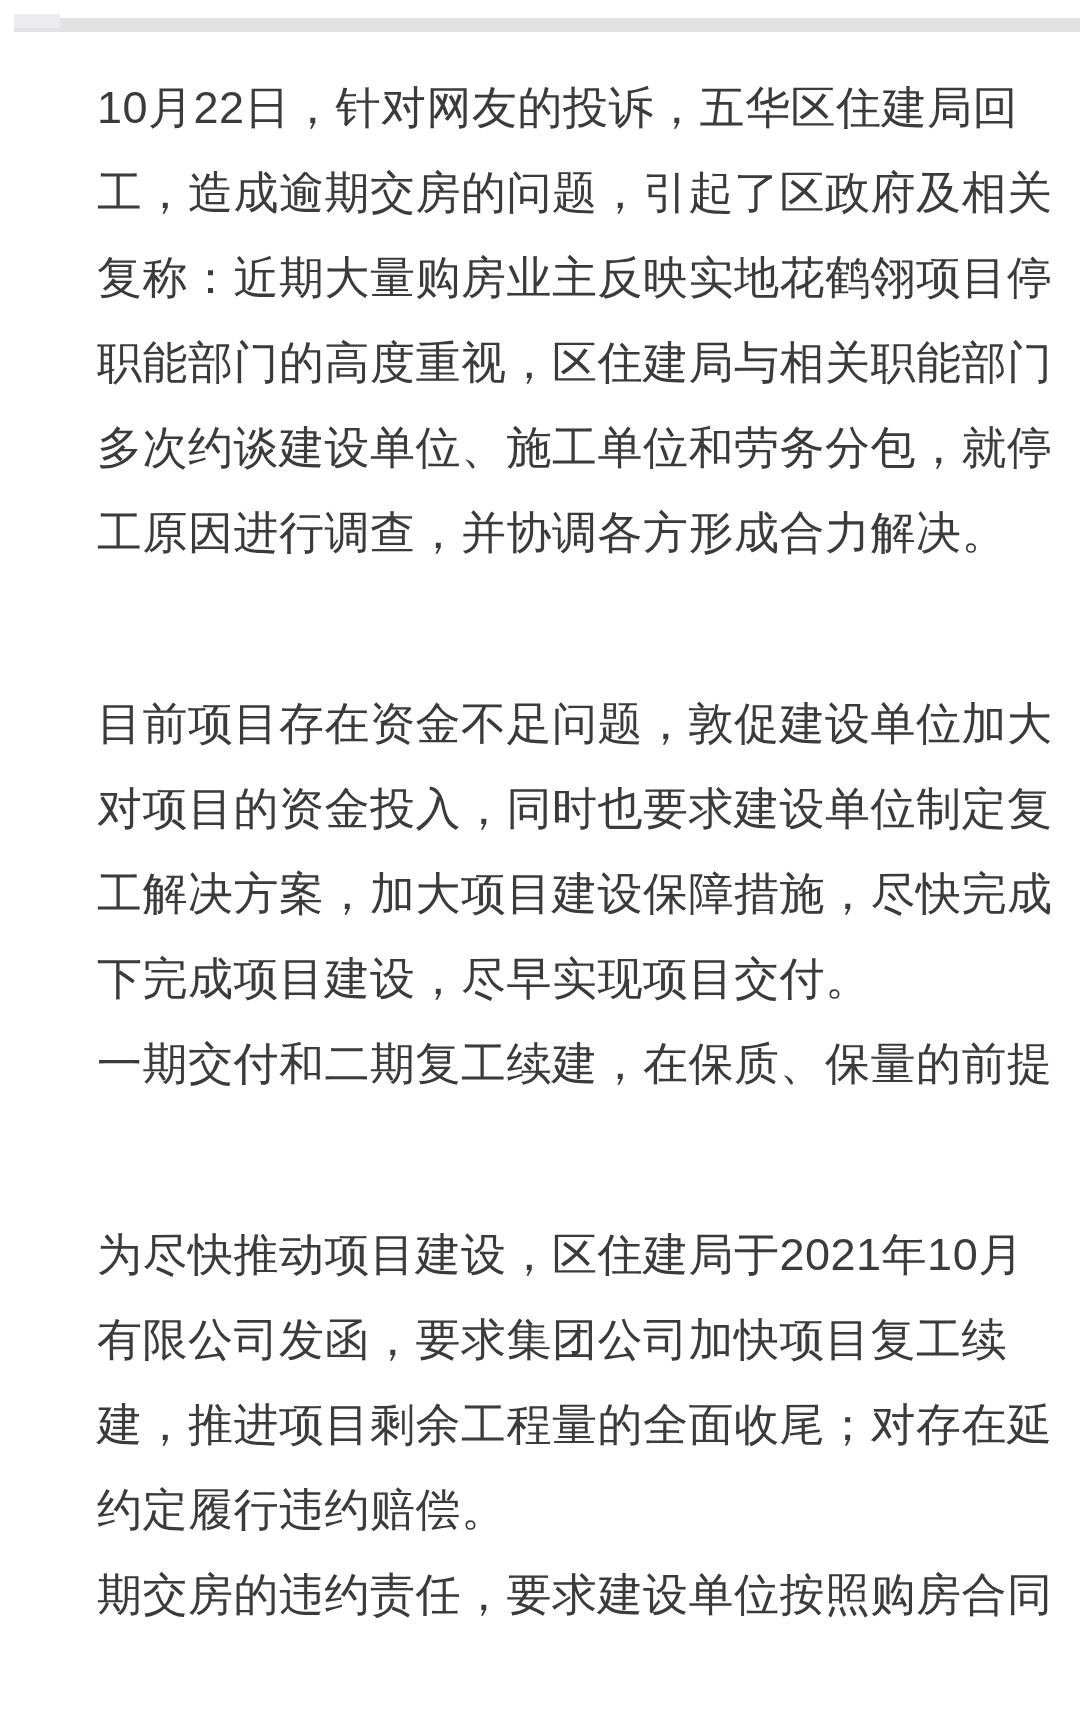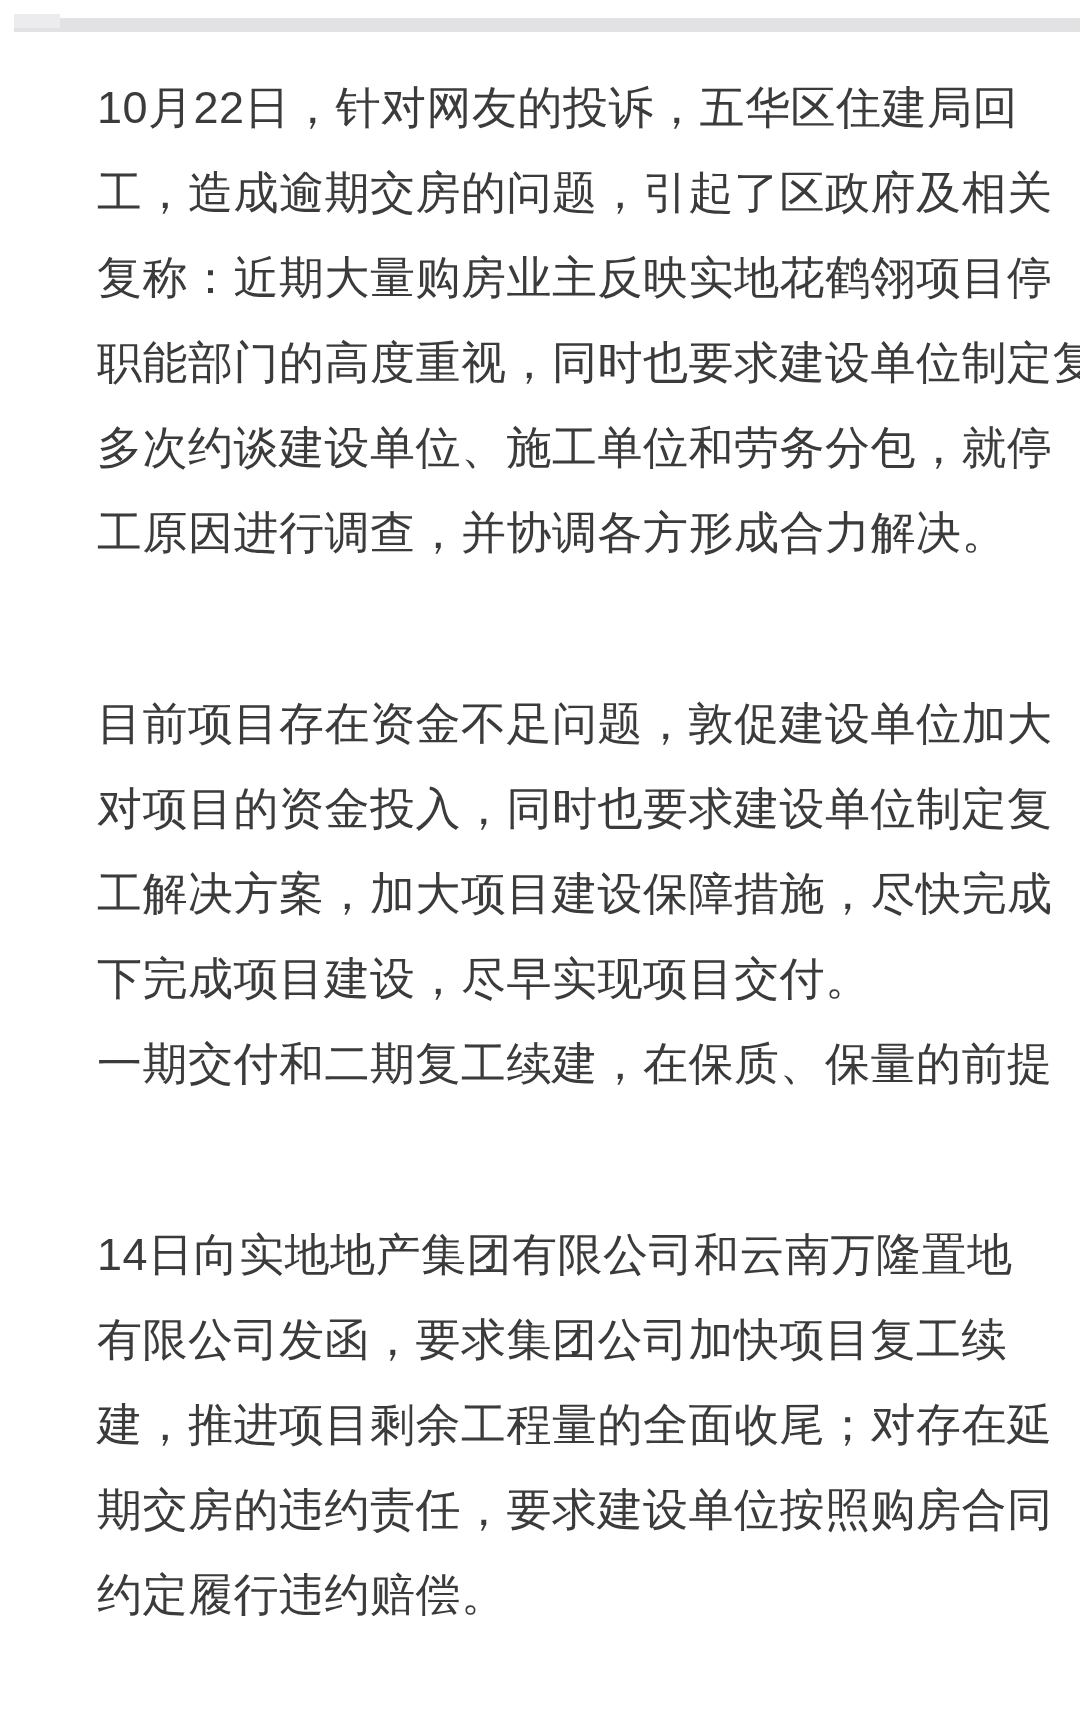--- a/index.html
+++ b/index.html
@@ -69,32 +69,32 @@
 
 <div class="page">
   <div class="top-divider">
     <span class="corner-smudge"></span>
   </div>
   <main class="article" id="article">
       <div class="paragraph">
         <div class="text-line">10月22日，针对网友的投诉，五华区住建局回</div>
         <div class="text-line">工，造成逾期交房的问题，引起了区政府及相关</div>
         <div class="text-line">复称：近期大量购房业主反映实地花鹤翎项目停</div>
-        <div class="text-line">职能部门的高度重视，同时也要求建设单位制定复</div>
+        <div class="text-line">职能部门的高度重视，区住建局与相关职能部门</div>
         <div class="text-line">多次约谈建设单位、施工单位和劳务分包，就停</div>
         <div class="text-line last-line">工原因进行调查，并协调各方形成合力解决。</div>
       </div>
       <div class="paragraph">
         <div class="text-line">目前项目存在资金不足问题，敦促建设单位加大</div>
         <div class="text-line">对项目的资金投入，同时也要求建设单位制定复</div>
         <div class="text-line">工解决方案，加大项目建设保障措施，尽快完成</div>
         <div class="text-line last-line">下完成项目建设，尽早实现项目交付。</div>
         <div class="text-line">一期交付和二期复工续建，在保质、保量的前提</div>
       </div>
       <div class="paragraph">
-        <div class="text-line">14日向实地地产集团有限公司和云南万隆置地</div>
+        <div class="text-line">为尽快推动项目建设，区住建局于2021年10月</div>
         <div class="text-line">有限公司发函，要求集团公司加快项目复工续</div>
         <div class="text-line">建，推进项目剩余工程量的全面收尾；对存在延</div>
+        <div class="text-line last-line">约定履行违约赔偿。</div>
         <div class="text-line">期交房的违约责任，要求建设单位按照购房合同</div>
-        <div class="text-line last-line">约定履行违约赔偿。</div>
       </div>
     </main>
 </div>
 
 </body></html>

